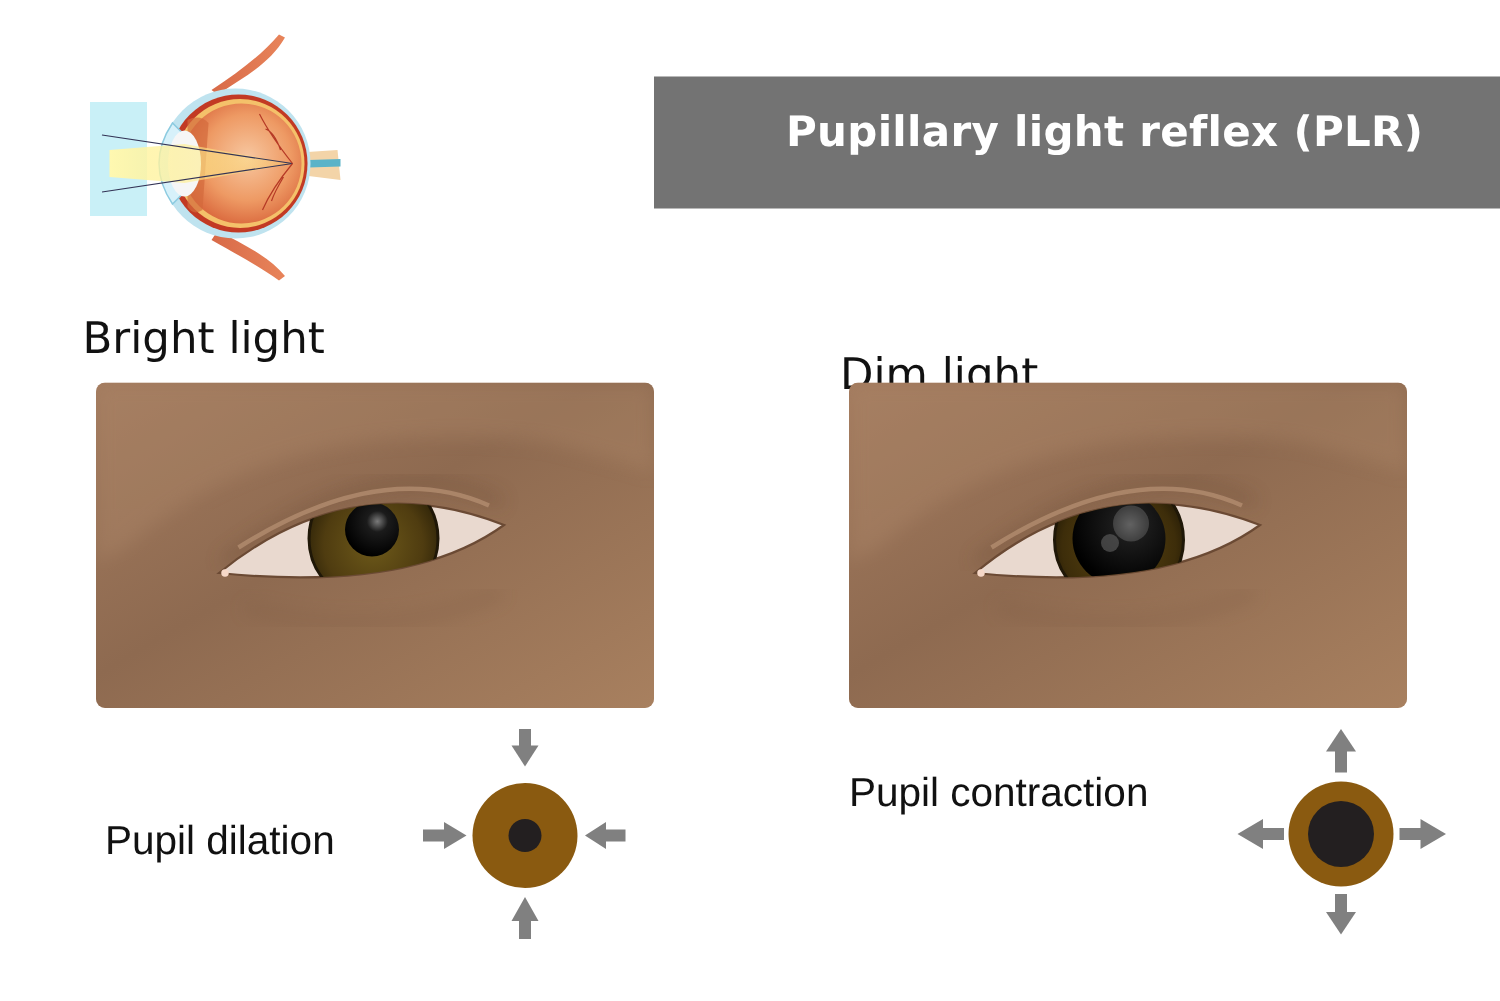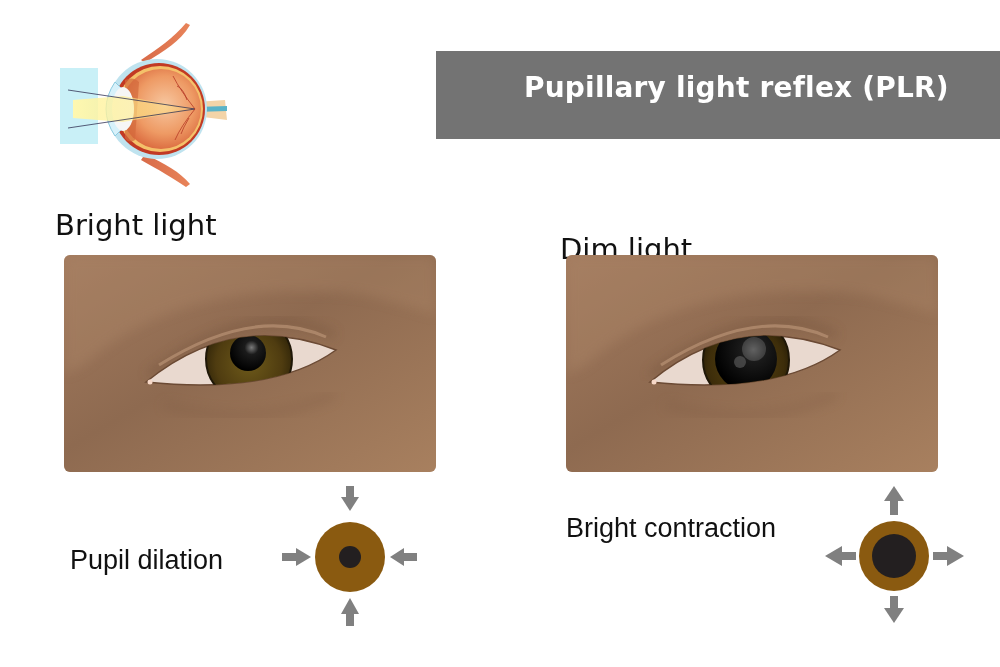--- a/index.html
+++ b/index.html
@@ -169,21 +169,21 @@
       <circle cx="180" cy="105" r="43" fill="none" stroke="#1f1707" stroke-width="2"></circle>
       <circle cx="180" cy="104" r="31" fill="url(#pupilR)"></circle>
       <circle cx="188" cy="94" r="12" fill="#5a5a5a" opacity="0.6"></circle>
       <circle cx="174" cy="107" r="6" fill="#6a6a6a" opacity="0.55"></circle>
     </g>
     <circle cx="88" cy="127" r="2.5" fill="#f6d8c8"></circle>
   </svg>
 </div>
 
 <div class="label label-left">Pupil dilation</div>
-<div class="label label-right">Bright contraction</div>
+<div class="label label-right">Pupil contraction</div>
 
 <div class="pupil-diagram pd-left">
   <svg width="150" height="150" viewBox="0 0 150 150">
     <circle cx="70" cy="77" r="35" fill="#8a5a10"></circle>
     <circle cx="70" cy="77" r="11" fill="#231f20"></circle>
 
     <g fill="#808080">
       <rect x="66" y="6" width="8" height="12"></rect>
       <polygon points="61,17 79,17 70,31"></polygon>
     </g>

